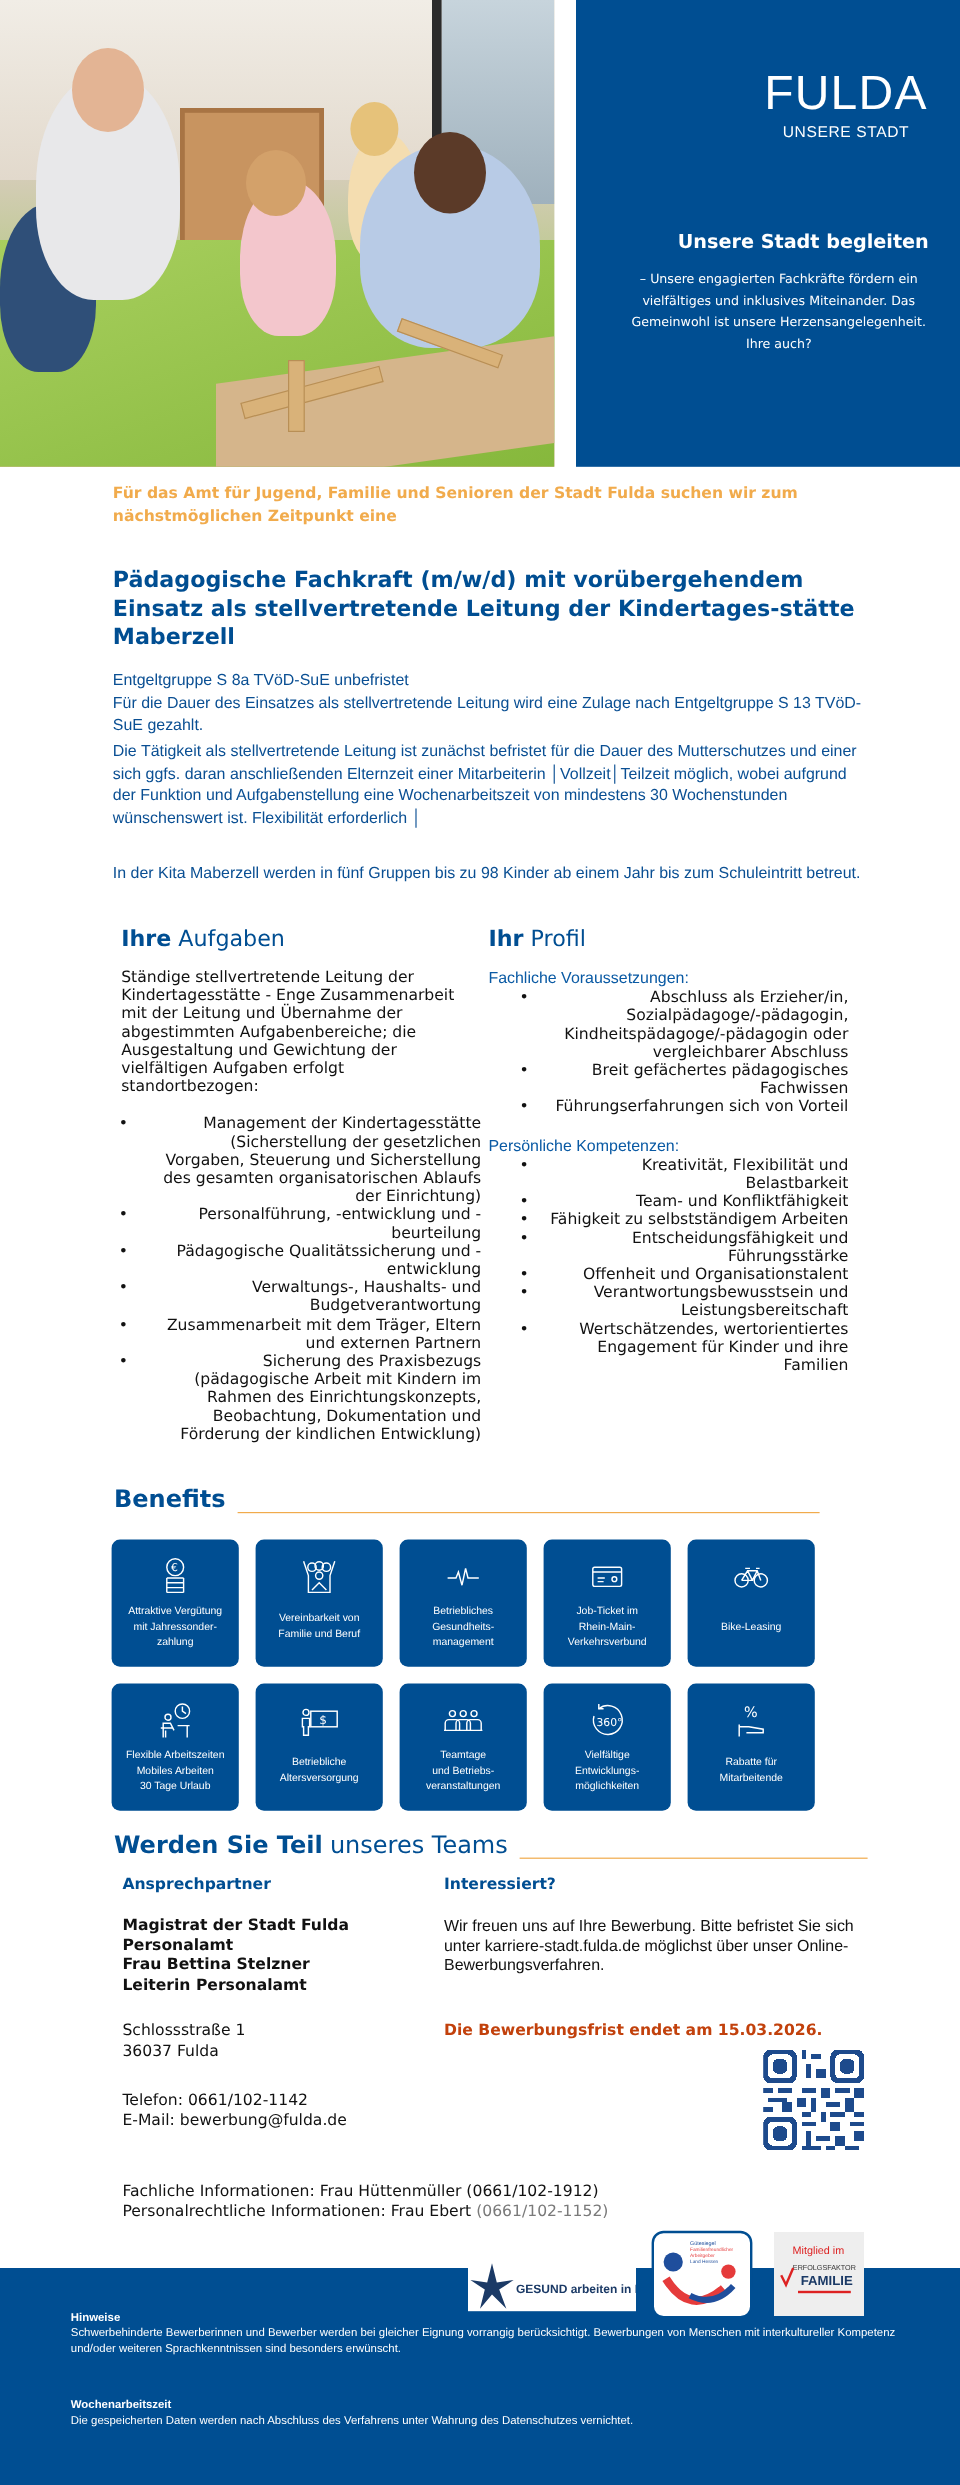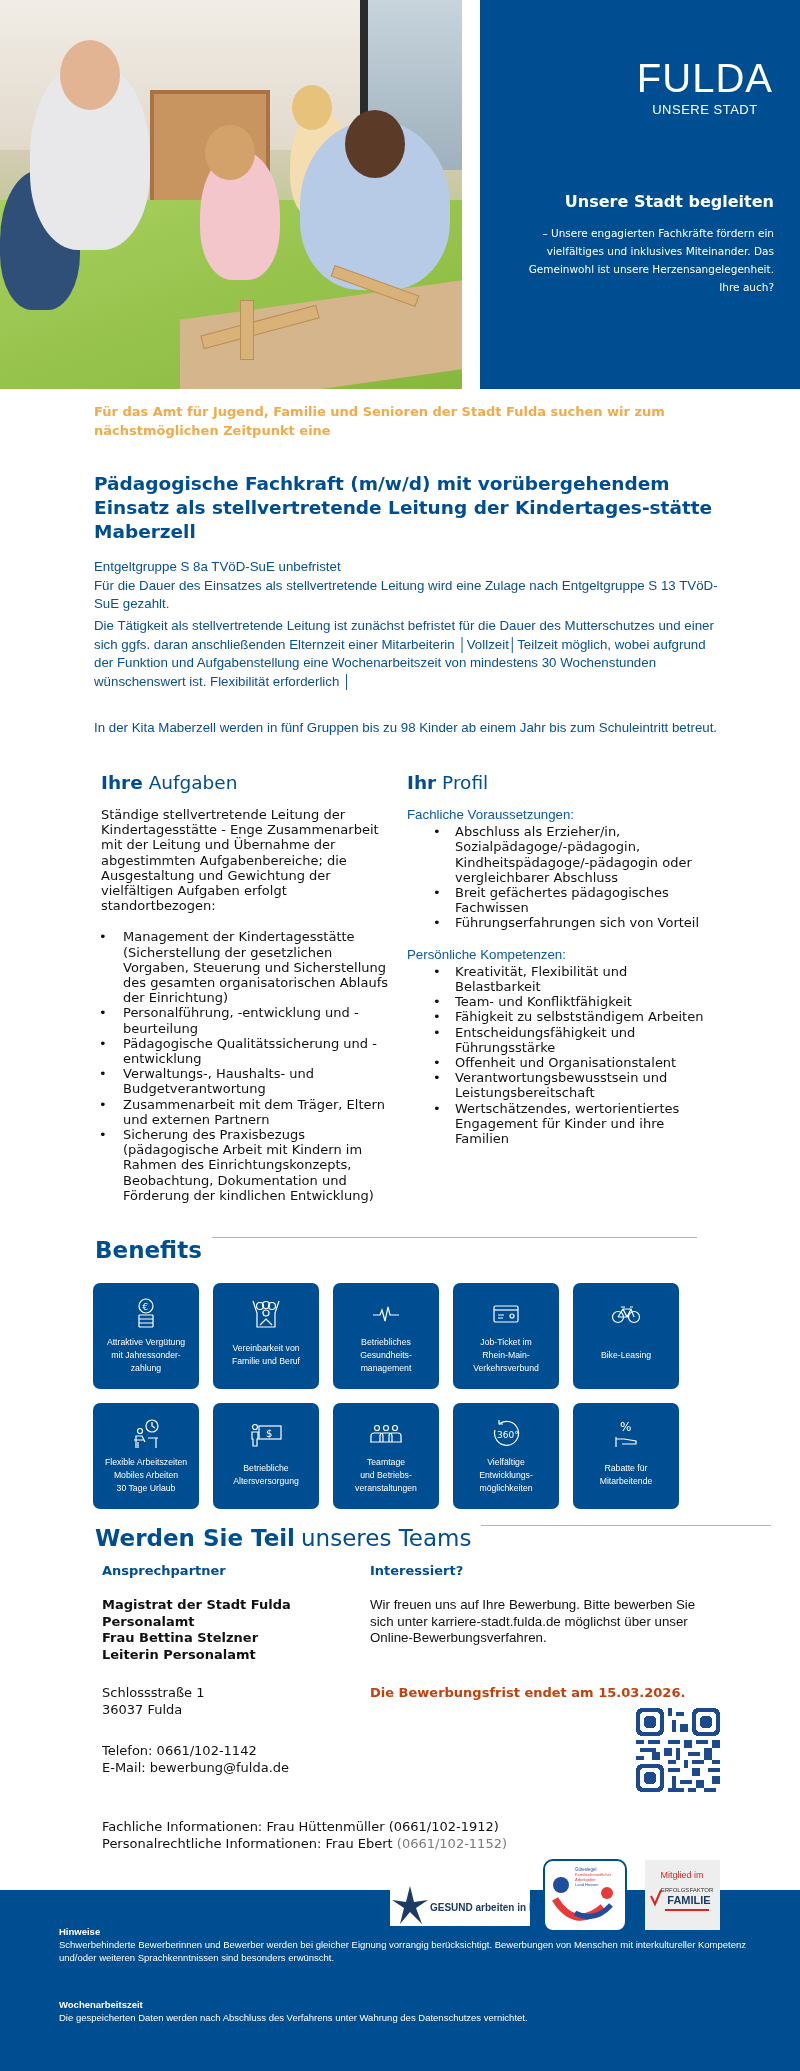--- a/index.html
+++ b/index.html
@@ -25,50 +25,50 @@
   .p4 { left:290px; top:110px; width:60px; height:110px; background:#f4ddb0; }
   .p4h { left:292px; top:85px; width:40px; height:45px; background:#e6c27a; border-radius:50%; }
   .p5 { left:0px; top:170px; width:80px; height:140px; background:#2f4f78; }
   .block { position:absolute; background:#d9b279; border:1px solid #b88f56; }
 
   .hero-panel { position: absolute; left: 480px; top: 0; width: 338px; height: 389px; background: #004e92; color: #fff; }
   .logo { position: absolute; right: 45px; top: 58px; text-align: center; }
   .logo-word { font-family: "Liberation Sans", sans-serif; font-size: 40px; letter-spacing: 1px; font-weight: 300; color:#fff; line-height: 1; }
   .logo-sub { font-family: "Liberation Sans", sans-serif; font-size: 13px; letter-spacing: 0.5px; margin-top: 4px; color:#fff; }
   .hero-title { position: absolute; right: 44px; top: 192px; font-size: 16px; font-weight: bold; text-align: right; }
-  .hero-text { position: absolute; right: 44px; top: 224px; width: 250px; font-size: 10.5px; line-height: 18px; text-align: right; }
+  .hero-text { position: absolute; right: 44px; top: 224px; width: 250px; font-size: 10.5px; line-height: 18px; text-align: center; }
 
   
   .intro-orange { position: absolute; left: 94px; top: 402px; width: 620px; font-size: 13px; font-weight: bold; color: #f1ab4c; line-height: 19px; }
   .job-title { position: absolute; left: 94px; top: 472px; width: 640px; font-size: 18.5px; font-weight: bold; color: #004e92; line-height: 24px; }
   .blue-text { position: absolute; left: 94px; width: 630px; font-size: 13.3px; color: #0a4f93; line-height: 18.5px; font-family: "Liberation Sans", sans-serif; }
   .bt1 { top: 558px; }
   .bt2 { top: 617px; }
   .bt3 { top: 719px; }
 
   
   .col { position: absolute; width: 300px; font-size: 13px; line-height: 15.2px; color: #111; }
   .col-left { left: 101px; top: 771px; }
   .col-right { left: 407px; top: 771px; }
   .col h2 { font-size: 18.5px; font-weight: normal; color: #004e92; margin-bottom: 12px; line-height: 24px; }
   .col h2 b { font-weight: bold; }
   .col-intro { margin-bottom: 16px; }
   .col ul { list-style: none; }
-  .col li { position: relative; padding-left: 24px; margin-bottom: 0; }
+  .col li { position: relative; padding-left: 24px; margin-bottom: 0; text-align: right; }
   .col-left li { padding-left: 24px; margin-left: 0; }
   .col li::before { content: "•"; position: absolute; left: 0; top: 0; }
   .col-left ul li { margin-left: 0; }
   .col-left ul { margin-left: -2px; }
   .col-right ul { margin-left: 26px; }
   .col-right li { padding-left: 22px; }
   .sub-head { color: #0a5aa4; font-size: 13.3px; font-family: "Liberation Sans", sans-serif; margin-bottom: 2px; }
   .gap { height: 16px; }
 
   
-  .section-head { position: absolute; left: 95px; font-size: 23px; font-weight: bold; color: #004e92; display: flex; align-items: flex-start; }
+  .section-head { position: absolute; left: 95px; font-size: 20px; font-weight: bold; color: #004e92; display: flex; align-items: flex-end; }
   .section-head .line { height: 1px; background: #f1ab4c; margin-left: 10px; }
   .benefits-head { top: 1237px; }
   .benefits-head .line { width: 485px; }
   .grid { position: absolute; left: 93px; top: 1283px; width: 590px; display: grid; grid-template-columns: repeat(5, 106px); column-gap: 14px; row-gap: 14px; }
   .card { height: 106px; background: #004e92; border-radius: 7px; color: #fff; display: flex; flex-direction: column; align-items: center; justify-content: flex-start; padding-top: 12px; text-align: center; }
   .card .ic { height: 38px; display: flex; align-items: center; justify-content: center; }
   .card .lbl { font-family: "Liberation Sans", sans-serif; font-size: 8.7px; line-height: 13px; padding: 0 4px; flex: 1; display: flex; align-items: center; justify-content: center; white-space: pre-line; margin-top: -4px; margin-bottom: 8px;}
 
   
   .team-head { top: 1525px; font-weight: bold; }
@@ -319,21 +319,21 @@
 </div>
 <div class="contact-block cb3">
   <div>Telefon: 0661/102-1142</div>
   <div>E-Mail: bewerbung@fulda.de</div>
 </div>
 <div class="contact-block cb4">
   <div>Fachliche Informationen: Frau Hüttenmüller (0661/102-1912)</div>
   <div><span>Personalrechtliche Informationen: Frau Ebert </span><span class="grey">(0661/102-1152)</span></div>
 </div>
 
-<div class="interest-text">Wir freuen uns auf Ihre Bewerbung. Bitte bewerben Sie sich unter karriere-stadt.fulda.de möglichst über unser Online-Bewerbungsverfahren.</div>
+<div class="interest-text">Wir freuen uns auf Ihre Bewerbung. Bitte befristet Sie sich unter karriere-stadt.fulda.de möglichst über unser Online-Bewerbungsverfahren.</div>
 <div class="deadline">Die Bewerbungsfrist endet am 15.03.2026.</div>
 
 <div class="qr">
   <svg width="84" height="84" viewBox="0 0 21 21" shape-rendering="crispEdges">
     <rect width="21" height="21" fill="#fff"></rect>
     <g fill="#1d4a8c">
       <rect x="0" y="0" width="7" height="7" rx="1.5"></rect>
         <rect x="1" y="1" width="5" height="5" fill="#fff" rx="1"></rect>
         <rect x="2" y="2" width="3" height="3" rx="1"></rect>
       <rect x="14" y="0" width="7" height="7" rx="1.5"></rect>

